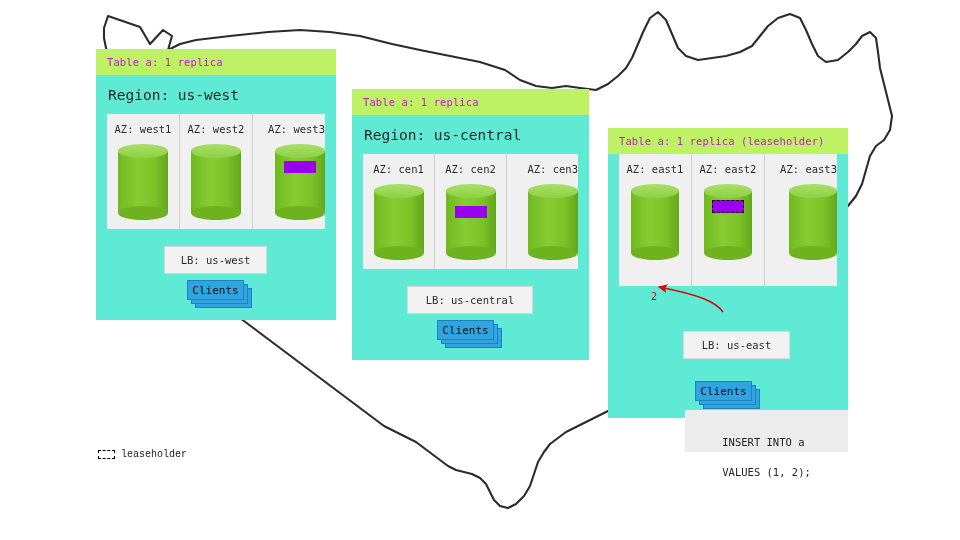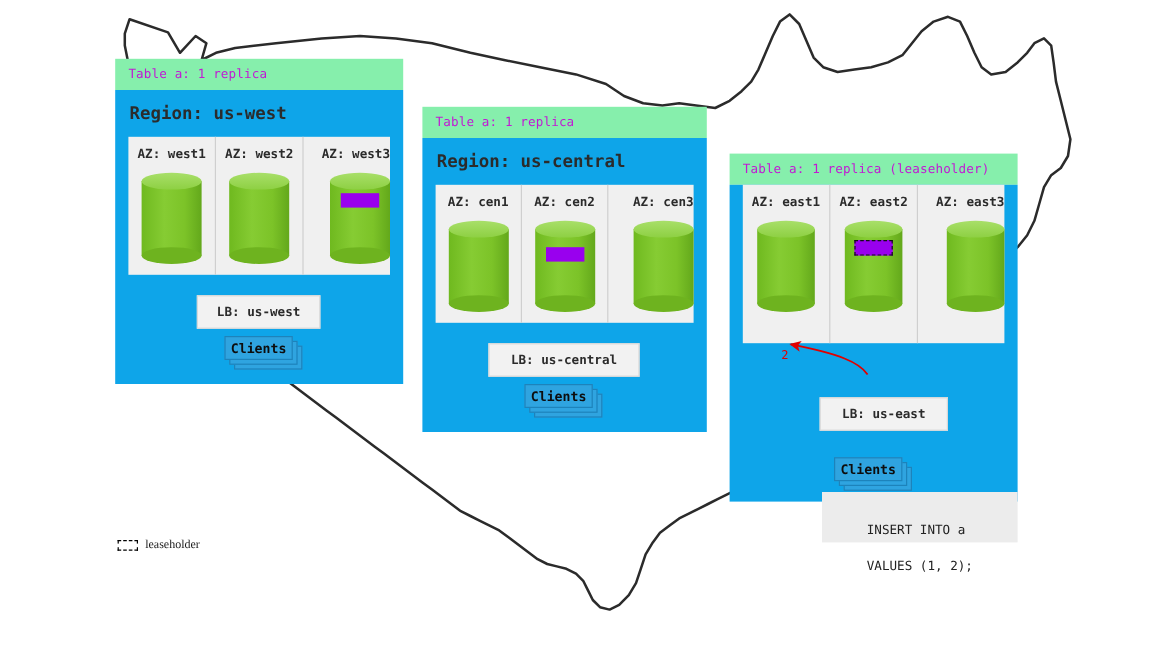--- a/index.html
+++ b/index.html
@@ -9,31 +9,30 @@
     font-family:"DejaVu Sans Mono","Liberation Mono",monospace;
   }
   #stage{position:absolute;left:0;top:0;width:960px;height:540px;}
 
   
   #map-layer{position:absolute;left:0;top:0;width:960px;height:540px;}
 
   
   .region-panel{position:absolute;box-sizing:border-box;}
   .panel-header{
-    background:#86efac;
+    background:#bef264;
     color:#c11ad4;
     font-size:10.5px;
     letter-spacing:.1px;
     padding:7px 0 7px 11px;
     white-space:nowrap;
   }
   .panel-body{
-    background:#0ea5e9;
+    background:#5eead4;
     padding:0 11px 14px 11px;
-    font-weight:bold;
   }
   .region-title{
     color:#2b2b2b;
     font-size:14.5px;
     padding:12px 0 11px 1px;
     white-space:nowrap;
   }
   .az-row{
     display:flex;
     background:#f0f0f0;
@@ -126,21 +125,21 @@
     line-height:15px;
     padding:10px 12px;
     box-sizing:border-box;
     white-space:pre;
   }
 
   
   #legend{
     position:absolute;
     display:flex;align-items:center;
-    font-family:Liberation Serif, serif;
+    font-family:Liberation Mono, monospace;
     font-size:10px;color:#1a1a1a;
   }
   #legend-swatch{
     width:17px;height:9px;
     border:1.5px dashed #000;
     box-sizing:border-box;
     margin-right:6px;
   }
 
   

